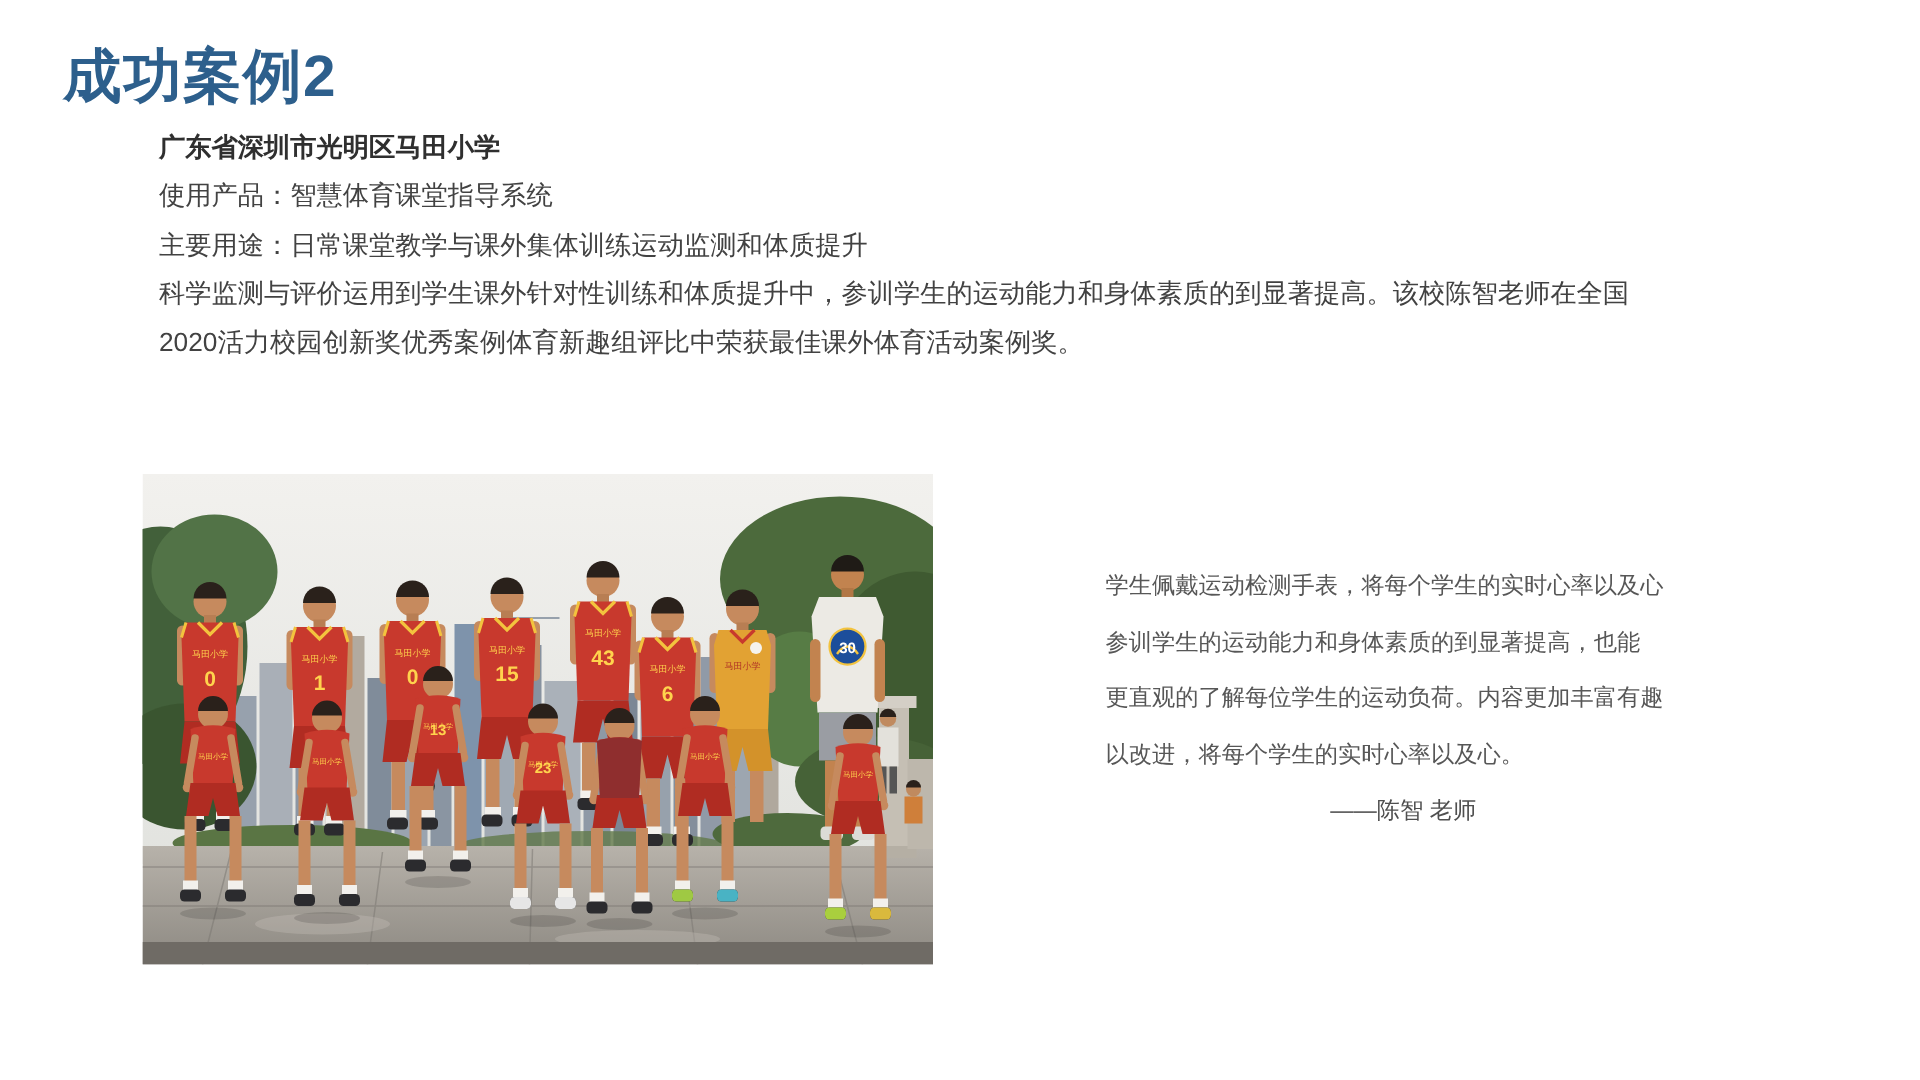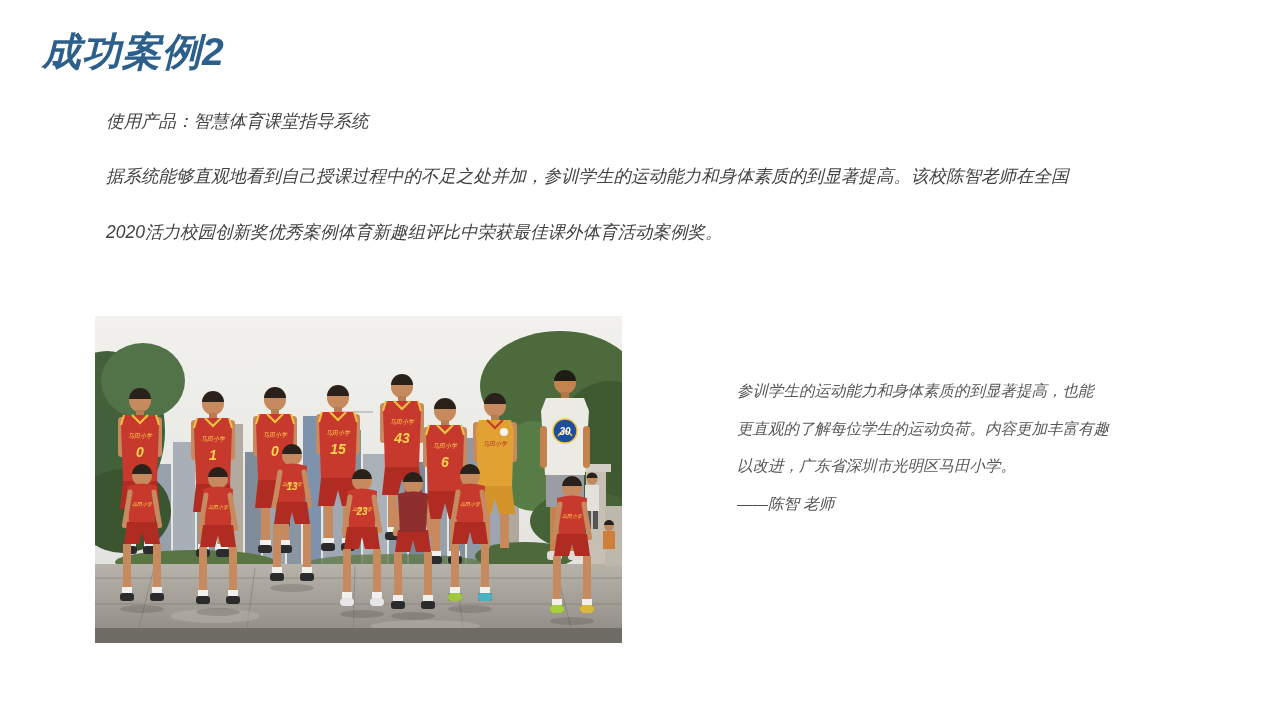--- a/index.html
+++ b/index.html
@@ -1,52 +1,54 @@
 <!DOCTYPE html>
 <html><head>
 <meta charset="utf-8">
 <style>
   html,body { margin:0; padding:0; background:#ffffff; }
   .slide {
     position:relative; width:1280px; height:720px; background:#ffffff;
-    overflow:hidden; font-family:"Liberation Sans", sans-serif;font-style:italic;
+    overflow:hidden; font-family:"Liberation Sans", sans-serif;
   }
   .title {
     position:absolute; left:42px; top:30px; margin:0;
     font-size:39px; font-weight:700; color:#2d5f8c; letter-spacing:1px;
     line-height:1.15;
   }
   .body-text {
     position:absolute; left:106px; top:82px;
     font-size:17.5px; line-height:32.4px; color:#424242;
   }
-  .body-text .line { white-space:nowrap;margin-top:23px; }
+  .body-text .line { white-space:nowrap; }
   .school { font-weight:700; color:#2f2f2f; white-space:nowrap; }
   .photo {
     position:absolute; left:95px; top:316px; width:527px; height:327px;
   }
   .photo svg { display:block; width:100%; height:100%; }
   .quote {
     position:absolute; left:737px; top:372px; width:397px;
     font-size:15.5px; line-height:37.6px; color:#575757;
   }
   .quote .qline { white-space:nowrap; }
-  .qattr { text-align:left; color:#4f4f4f; }
+  .qattr { text-align:center; color:#4f4f4f; }
   text { font-family:"Liberation Sans", sans-serif; }
 </style>
 </head>
 <body>
 
 <div class="slide">
 
   <h1 class="title">成功案例2</h1>
 
   <div class="body-text">
+    <div class="school">广东省深圳市光明区马田小学</div>
     <div class="line">使用产品：智慧体育课堂指导系统</div>
-    <div class="line">据系统能够直观地看到自己授课过程中的不足之处并加，参训学生的运动能力和身体素质的到显著提高。该校陈智老师在全国</div>
+    <div class="line">主要用途：日常课堂教学与课外集体训练运动监测和体质提升</div>
+    <div class="line">科学监测与评价运用到学生课外针对性训练和体质提升中，参训学生的运动能力和身体素质的到显著提高。该校陈智老师在全国</div>
     <div class="line">2020活力校园创新奖优秀案例体育新趣组评比中荣获最佳课外体育活动案例奖。</div>
   </div>
 
   <div class="photo">
     <svg viewBox="0 0 527 327" xmlns="http://www.w3.org/2000/svg">
       <defs>
         <linearGradient id="skyg" x1="0" y1="0" x2="0" y2="1">
           <stop offset="0" stop-color="#f2f1ee"></stop>
             <stop offset="1" stop-color="#e2e3df"></stop>
         </linearGradient>
@@ -253,19 +255,20 @@
 
         <g font-size="10" font-weight="bold" fill="#ffd34d" text-anchor="middle">
           <text x="197" y="174">13</text>
           <text x="267" y="199">23</text>
         </g>
       </g>
     </svg>
   </div>
 
   <div class="quote">
+    <div class="qline">学生佩戴运动检测手表，将每个学生的实时心率以及心</div>
     <div class="qline">参训学生的运动能力和身体素质的到显著提高，也能</div>
     <div class="qline">更直观的了解每位学生的运动负荷。内容更加丰富有趣</div>
-    <div class="qline">以改进，广东省深圳市光明区马田小学。</div>
+    <div class="qline">以改进，将每个学生的实时心率以及心。</div>
     <div class="qattr">——陈智 老师</div>
   </div>
 
 </div>
 
 </body></html>

